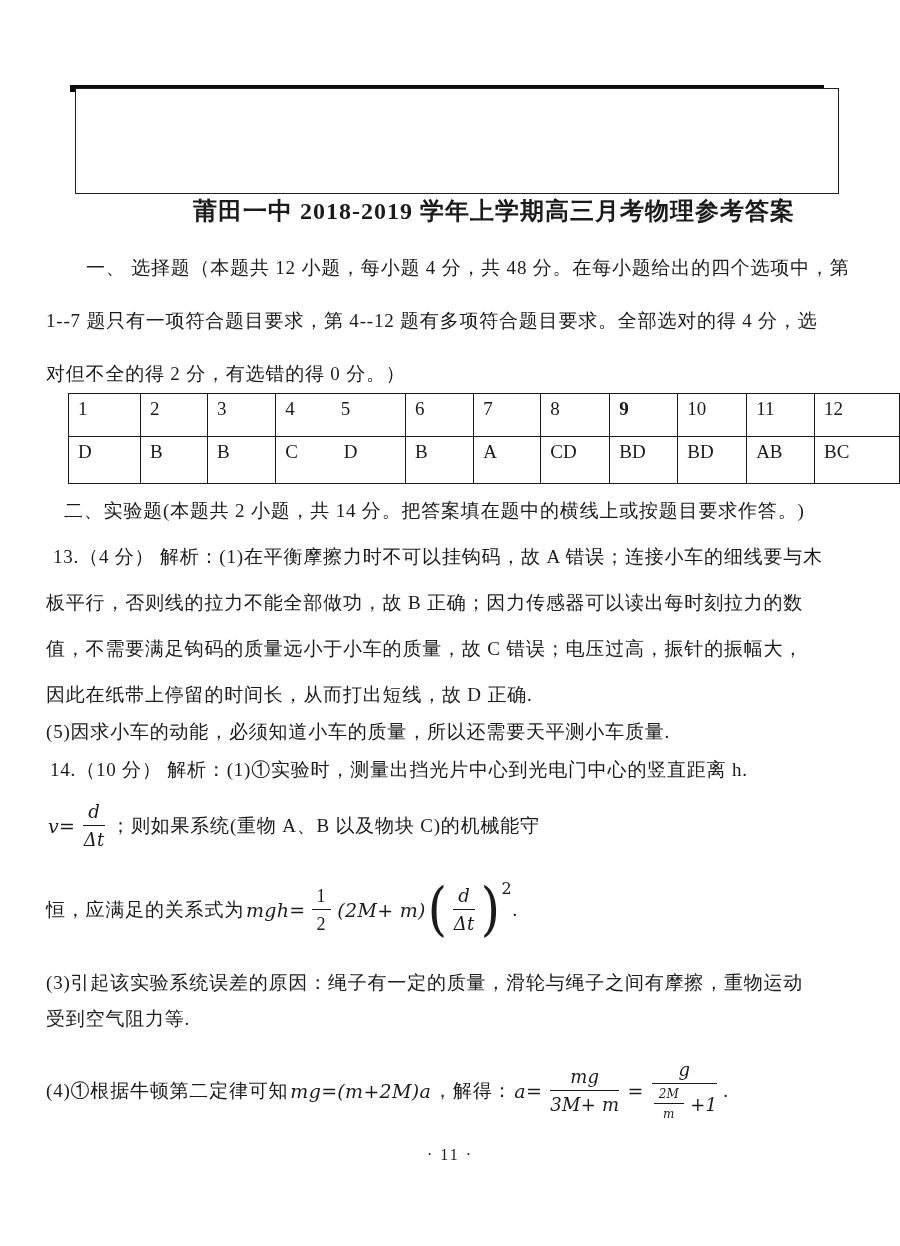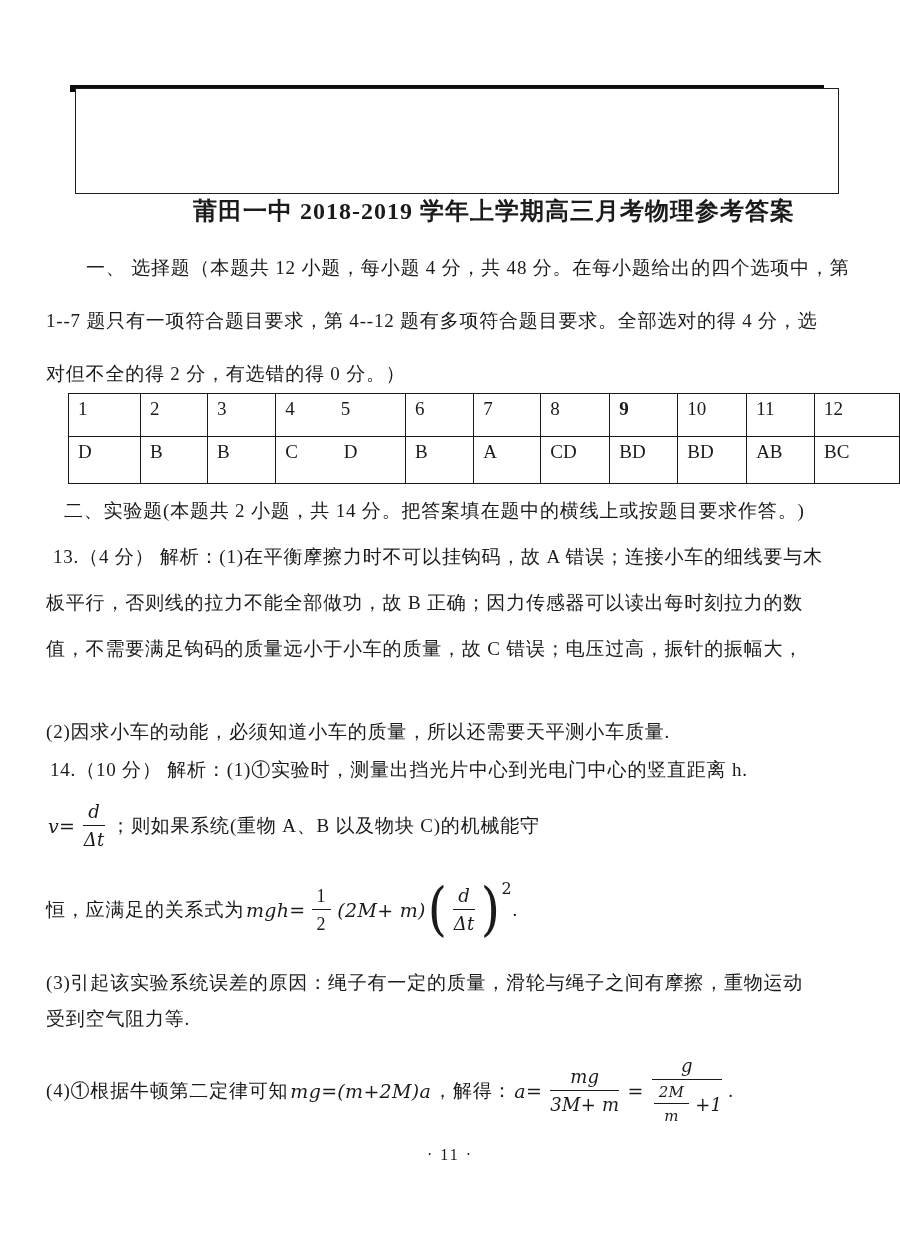--- a/index.html
+++ b/index.html
@@ -55,21 +55,21 @@
   .math {
     font-family:"DejaVu Serif","Liberation Serif",serif;
     font-style:italic; letter-spacing:0.3px; margin:0 2px;
   }
   .frac {
     display:inline-flex; flex-direction:column; align-items:stretch;
     margin:0 4px; font-size:18px; line-height:1.15; text-align:center;
   }
   .frac .num { border-bottom:1.7px solid #1a1a1a; padding:0 5px 2px; }
   .frac .den { padding-top:4px; display:flex; justify-content:center; align-items:center; }
-  .frac .frac { font-size:15px; margin:0 2px; }
+  .frac .frac { font-size:12px; margin:0 2px; }
   .bigparen {
     font-family:"DejaVu Serif",serif; font-style:normal;
     font-size:58px; font-weight:300; line-height:0.85;
     transform:scaleX(0.85); margin:0 -2px;
   }
   .supscript {
     font-family:"DejaVu Serif",serif; font-size:16px;
     transform:translateY(-22px); display:inline-block; margin-left:1px;
   }
   .plain { letter-spacing:0.8px; }
@@ -122,21 +122,22 @@
       <td>BC</td>
     </tr>
   </tbody>
     </table>
 
   <div class="line" style="left:64px; top:497px;">二、实验题(本题共 2 小题，共 14 分。把答案填在题中的横线上或按题目要求作答。)</div>
 
   <div class="line" style="left:53px; top:543px;">13.（4 分） 解析：(1)在平衡摩擦力时不可以挂钩码，故 A 错误；连接小车的细线要与木</div>
   <div class="line" style="left:46px; top:589px;">板平行，否则线的拉力不能全部做功，故 B 正确；因力传感器可以读出每时刻拉力的数</div>
   <div class="line" style="left:46px; top:635px;">值，不需要满足钩码的质量远小于小车的质量，故 C 错误；电压过高，振针的振幅大，</div>
-  <div class="line" style="left:46px; top:718px;">(2)因求小车的动能，必须知道小车的质量，所以还需要天平测小车质量.</div>
+  <div class="line" style="left:46px; top:681px;">因此在纸带上停留的时间长，从而打出短线，故 D 正确.</div>
+  <div class="line" style="left:46px; top:718px;">(5)因求小车的动能，必须知道小车的质量，所以还需要天平测小车质量.</div>
 
   <div class="line" style="left:50px; top:756px;">14.（10 分） 解析：(1)①实验时，测量出挡光片中心到光电门中心的竖直距离 h.</div>
 
   <div class="formula-line" style="left:46px; top:795px; height:62px;">
     <span class="math">v=</span>
     <span class="frac">
       <span class="num math">d</span>
       <span class="den math">Δt</span>
     </span>
     <span class="plain">；则如果系统(重物 A、B 以及物块 C)的机械能守</span>

